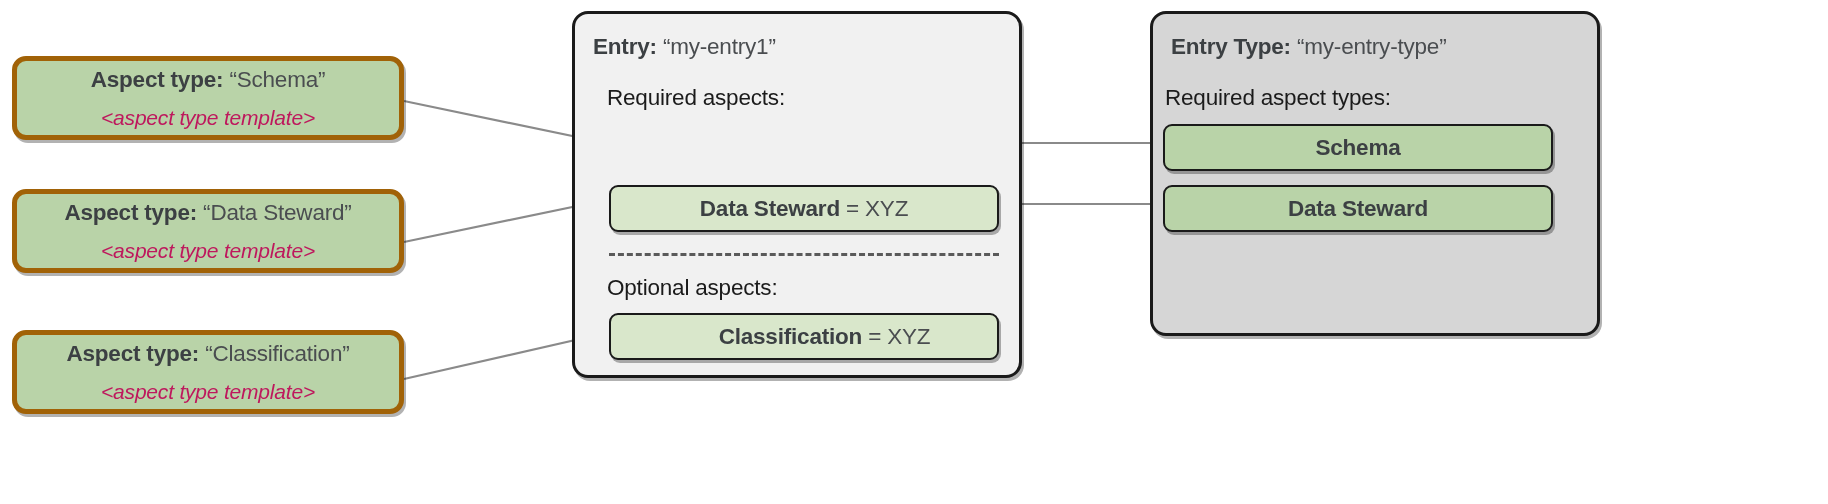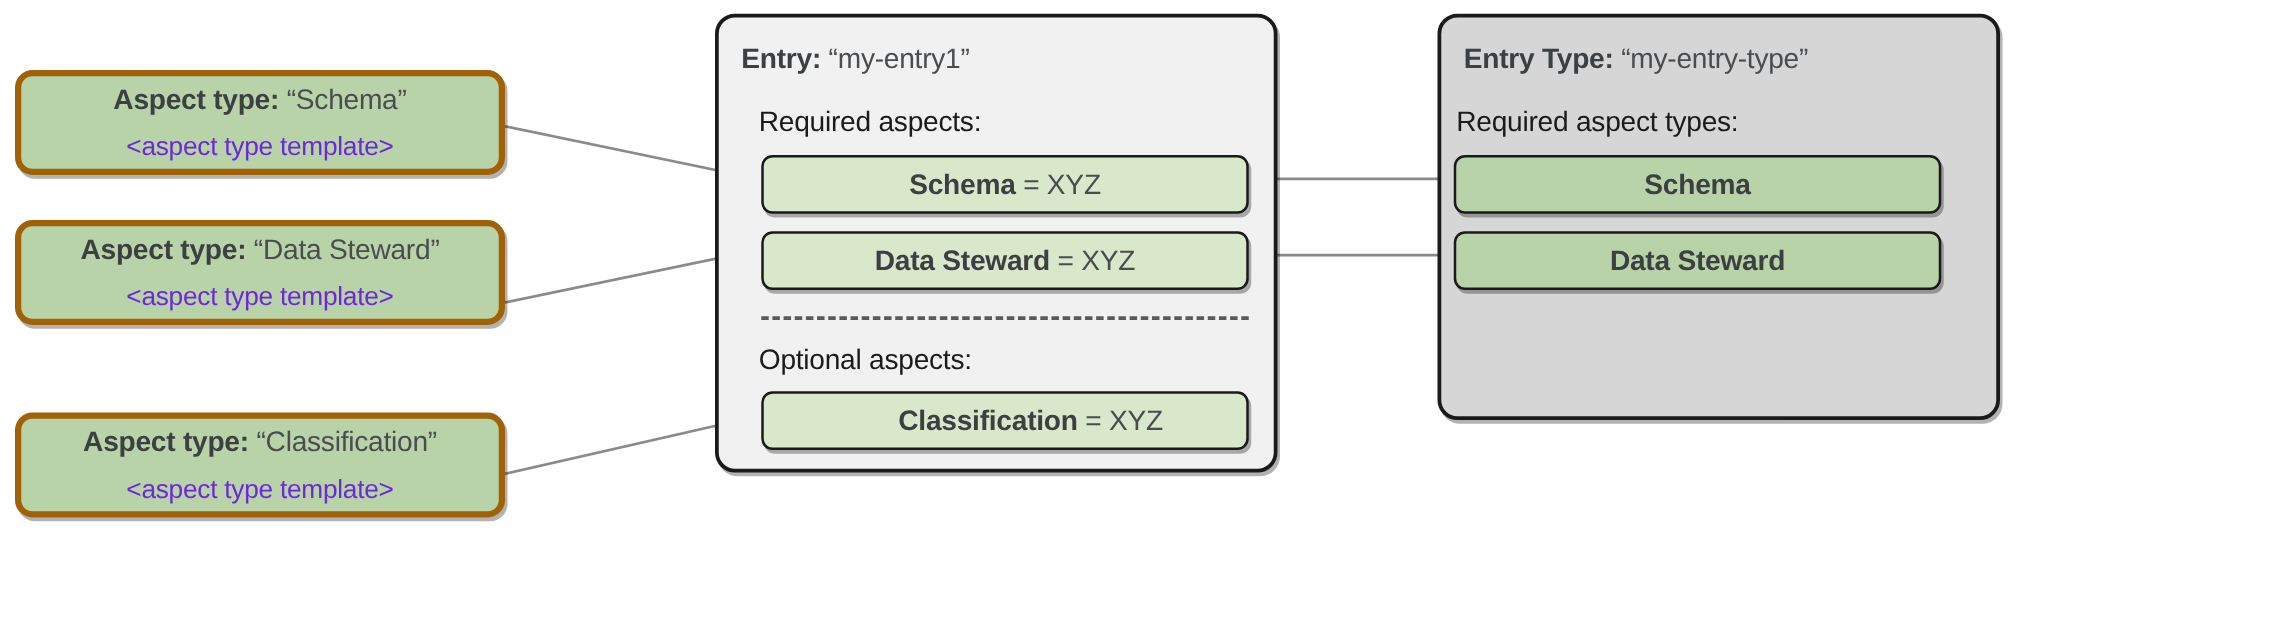--- a/index.html
+++ b/index.html
@@ -60,23 +60,24 @@
     font-weight: 700;
     color: #3c4043;
   }
   .atc-title span {
     font-weight: 400;
     color: #4a4d50;
   }
   .atc-sub {
     font-size: 21px;
     font-weight: 400;
-    color: #6d28d9;
-    white-space: nowrap;
-    letter-spacing: -0.2px;
+    color: #be185d;
+    white-space: nowrap;
+    letter-spacing: -0.2px;
+    font-style: italic;
   }
 
   
   #entry-panel {
     left: 572px;
     top: 11px;
     width: 450px;
     height: 367px;
     background: #f1f1f1;
     border-radius: 16px;
@@ -186,21 +187,21 @@
   </svg>
 
   <div class="box aspect-type-card" style="top:56px;">
     <div class="atc-title">
       <b>Aspect type:</b>
       <span>“Schema”</span>
     </div>
     <div class="atc-sub">&lt;aspect type template&gt;</div>
   </div>
 
-  <div class="box aspect-type-card" style="top:176px;">
+  <div class="box aspect-type-card" style="top:189px;">
     <div class="atc-title">
       <b>Aspect type:</b>
       <span>“Data Steward”</span>
     </div>
     <div class="atc-sub">&lt;aspect type template&gt;</div>
   </div>
 
   <div class="box aspect-type-card" style="top:330px;">
     <div class="atc-title">
       <b>Aspect type:</b>
@@ -211,26 +212,20 @@
 
   <div class="box" id="entry-panel">
 
     <div class="panel-heading" style="top:20px;">
       <b>Entry:</b>
       <span>“my-entry1”</span>
     </div>
 
     <div class="panel-sublabel" style="top:71px;">Required aspects:</div>
 
-    <div class="aspect-row" style="top:110px;">
-      <div class="aspect-row-text">
-        <b>Schema</b>
-        <span>= XYZ</span>
-      </div>
-    </div>
 
     <div class="aspect-row" style="top:171px;">
       <div class="aspect-row-text">
         <b>Data Steward</b>
         <span>= XYZ</span>
       </div>
     </div>
 
     <div class="divider" style="top:239px;"></div>
 

